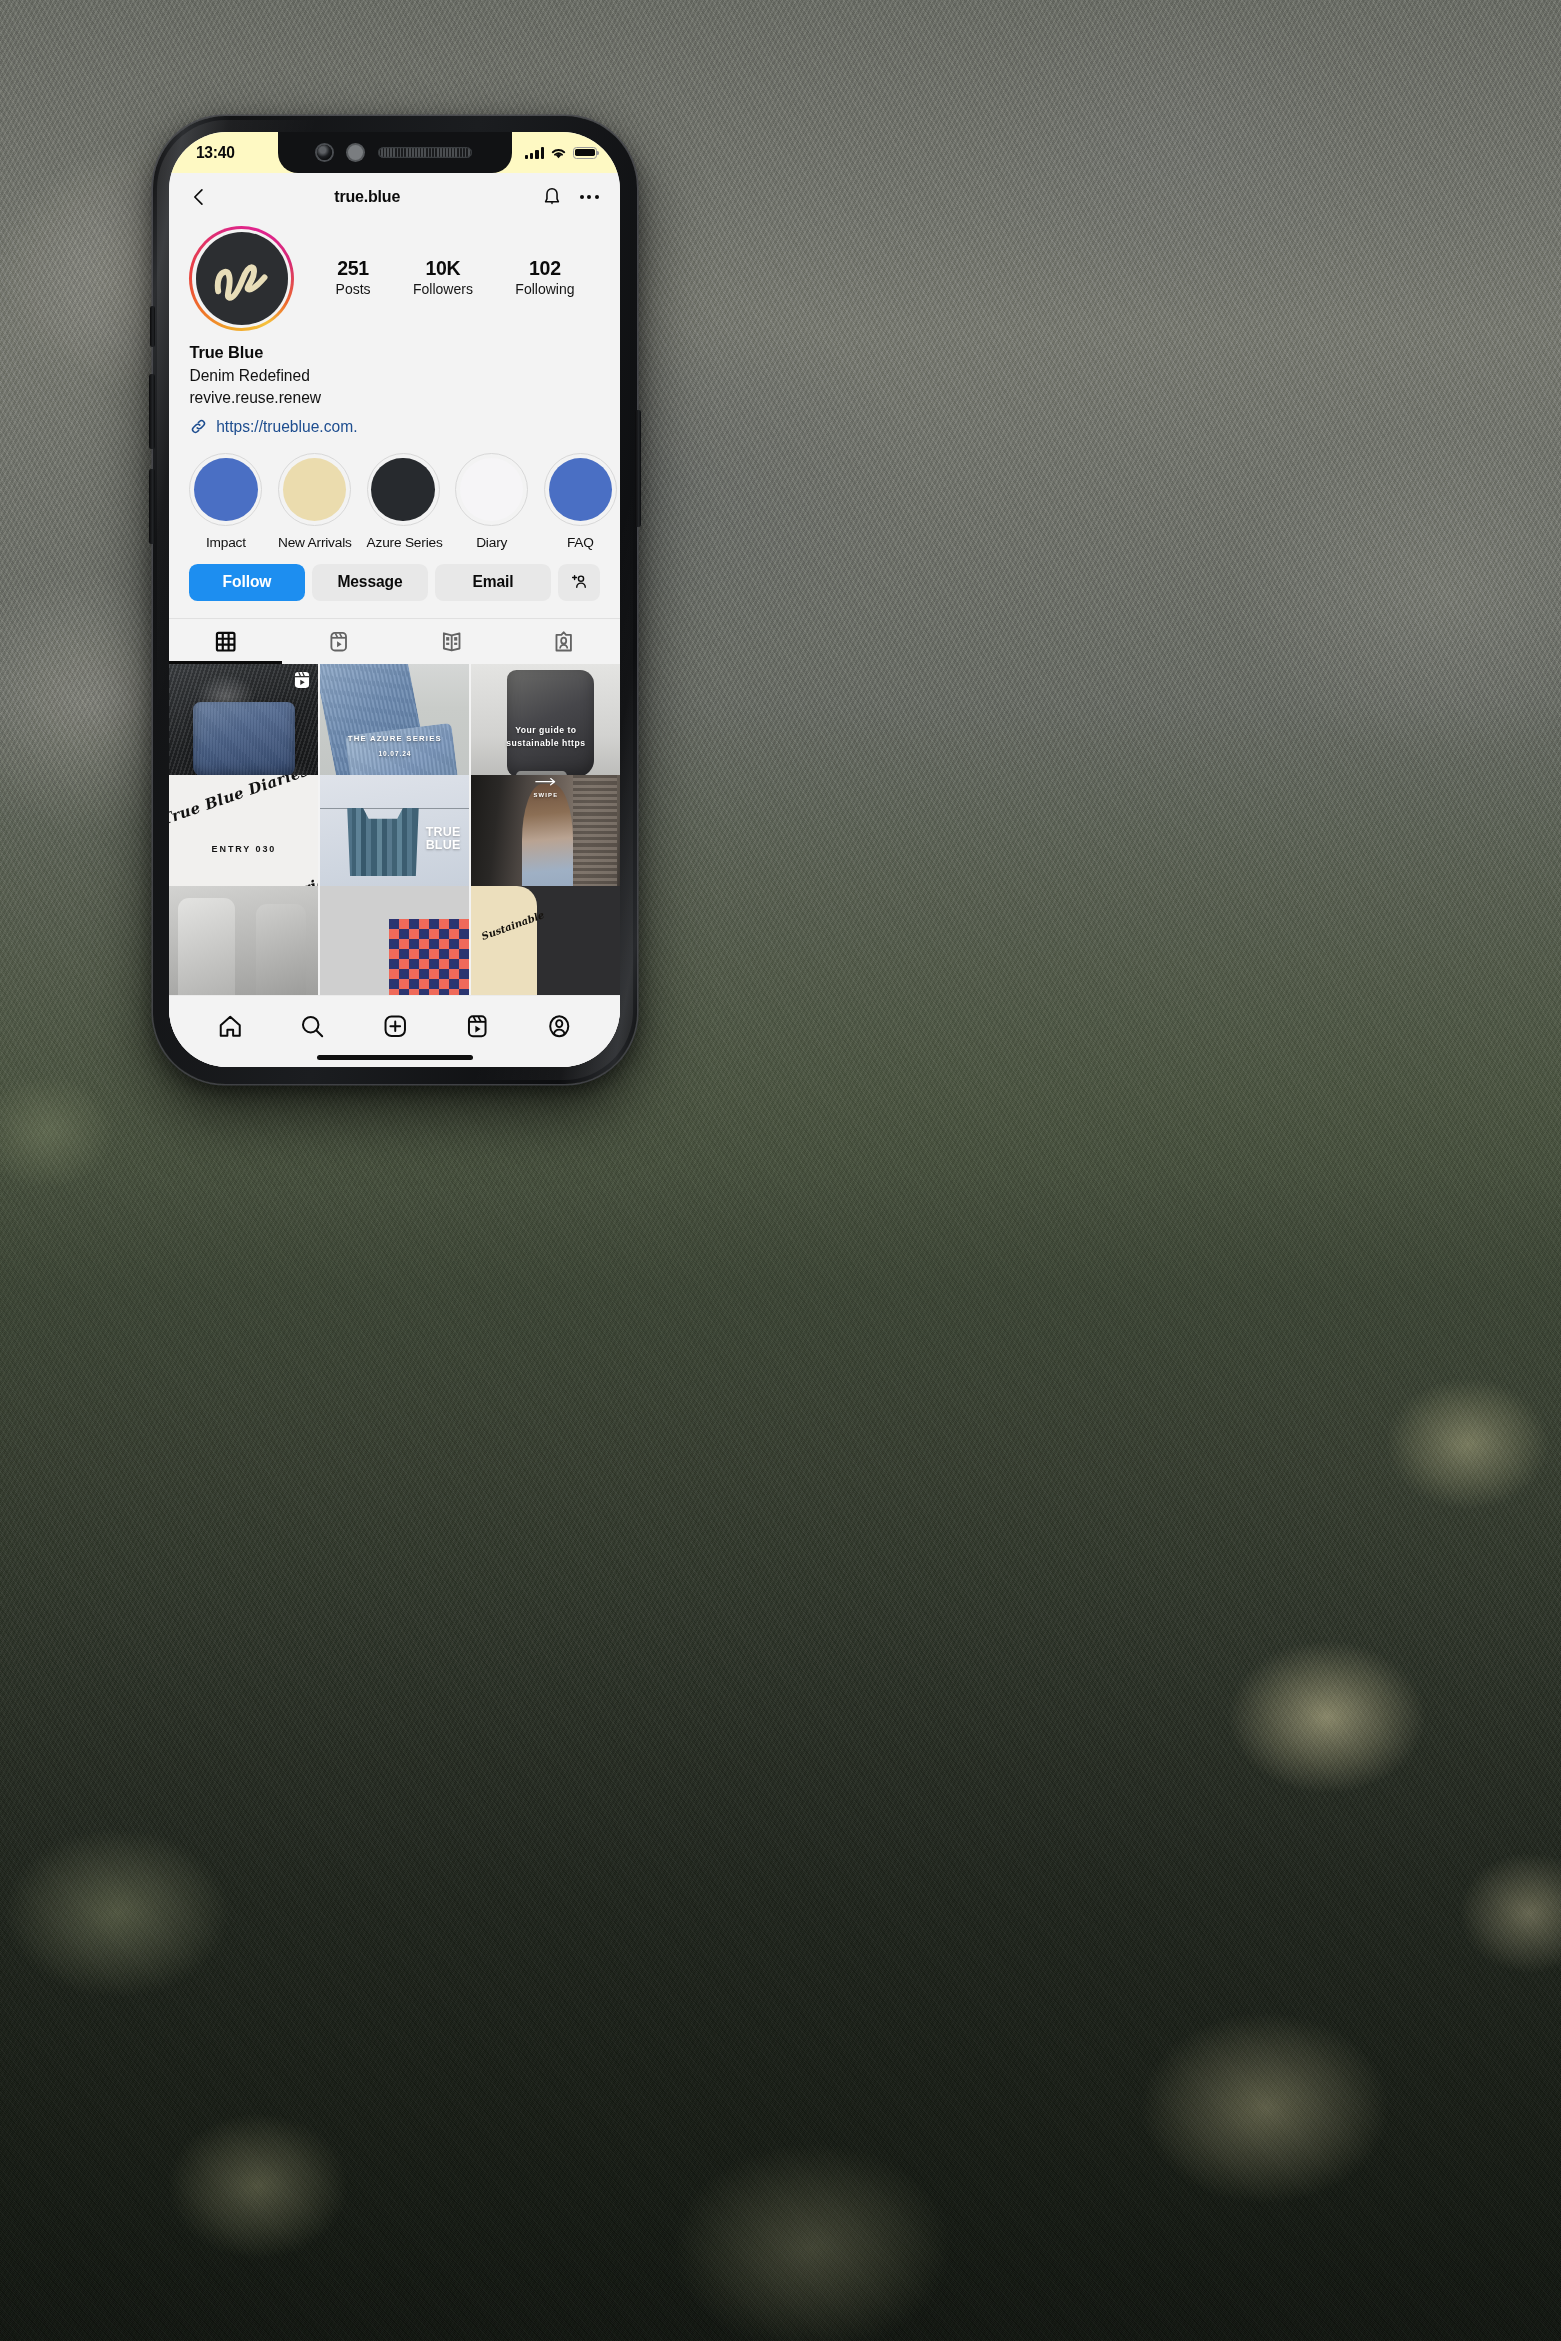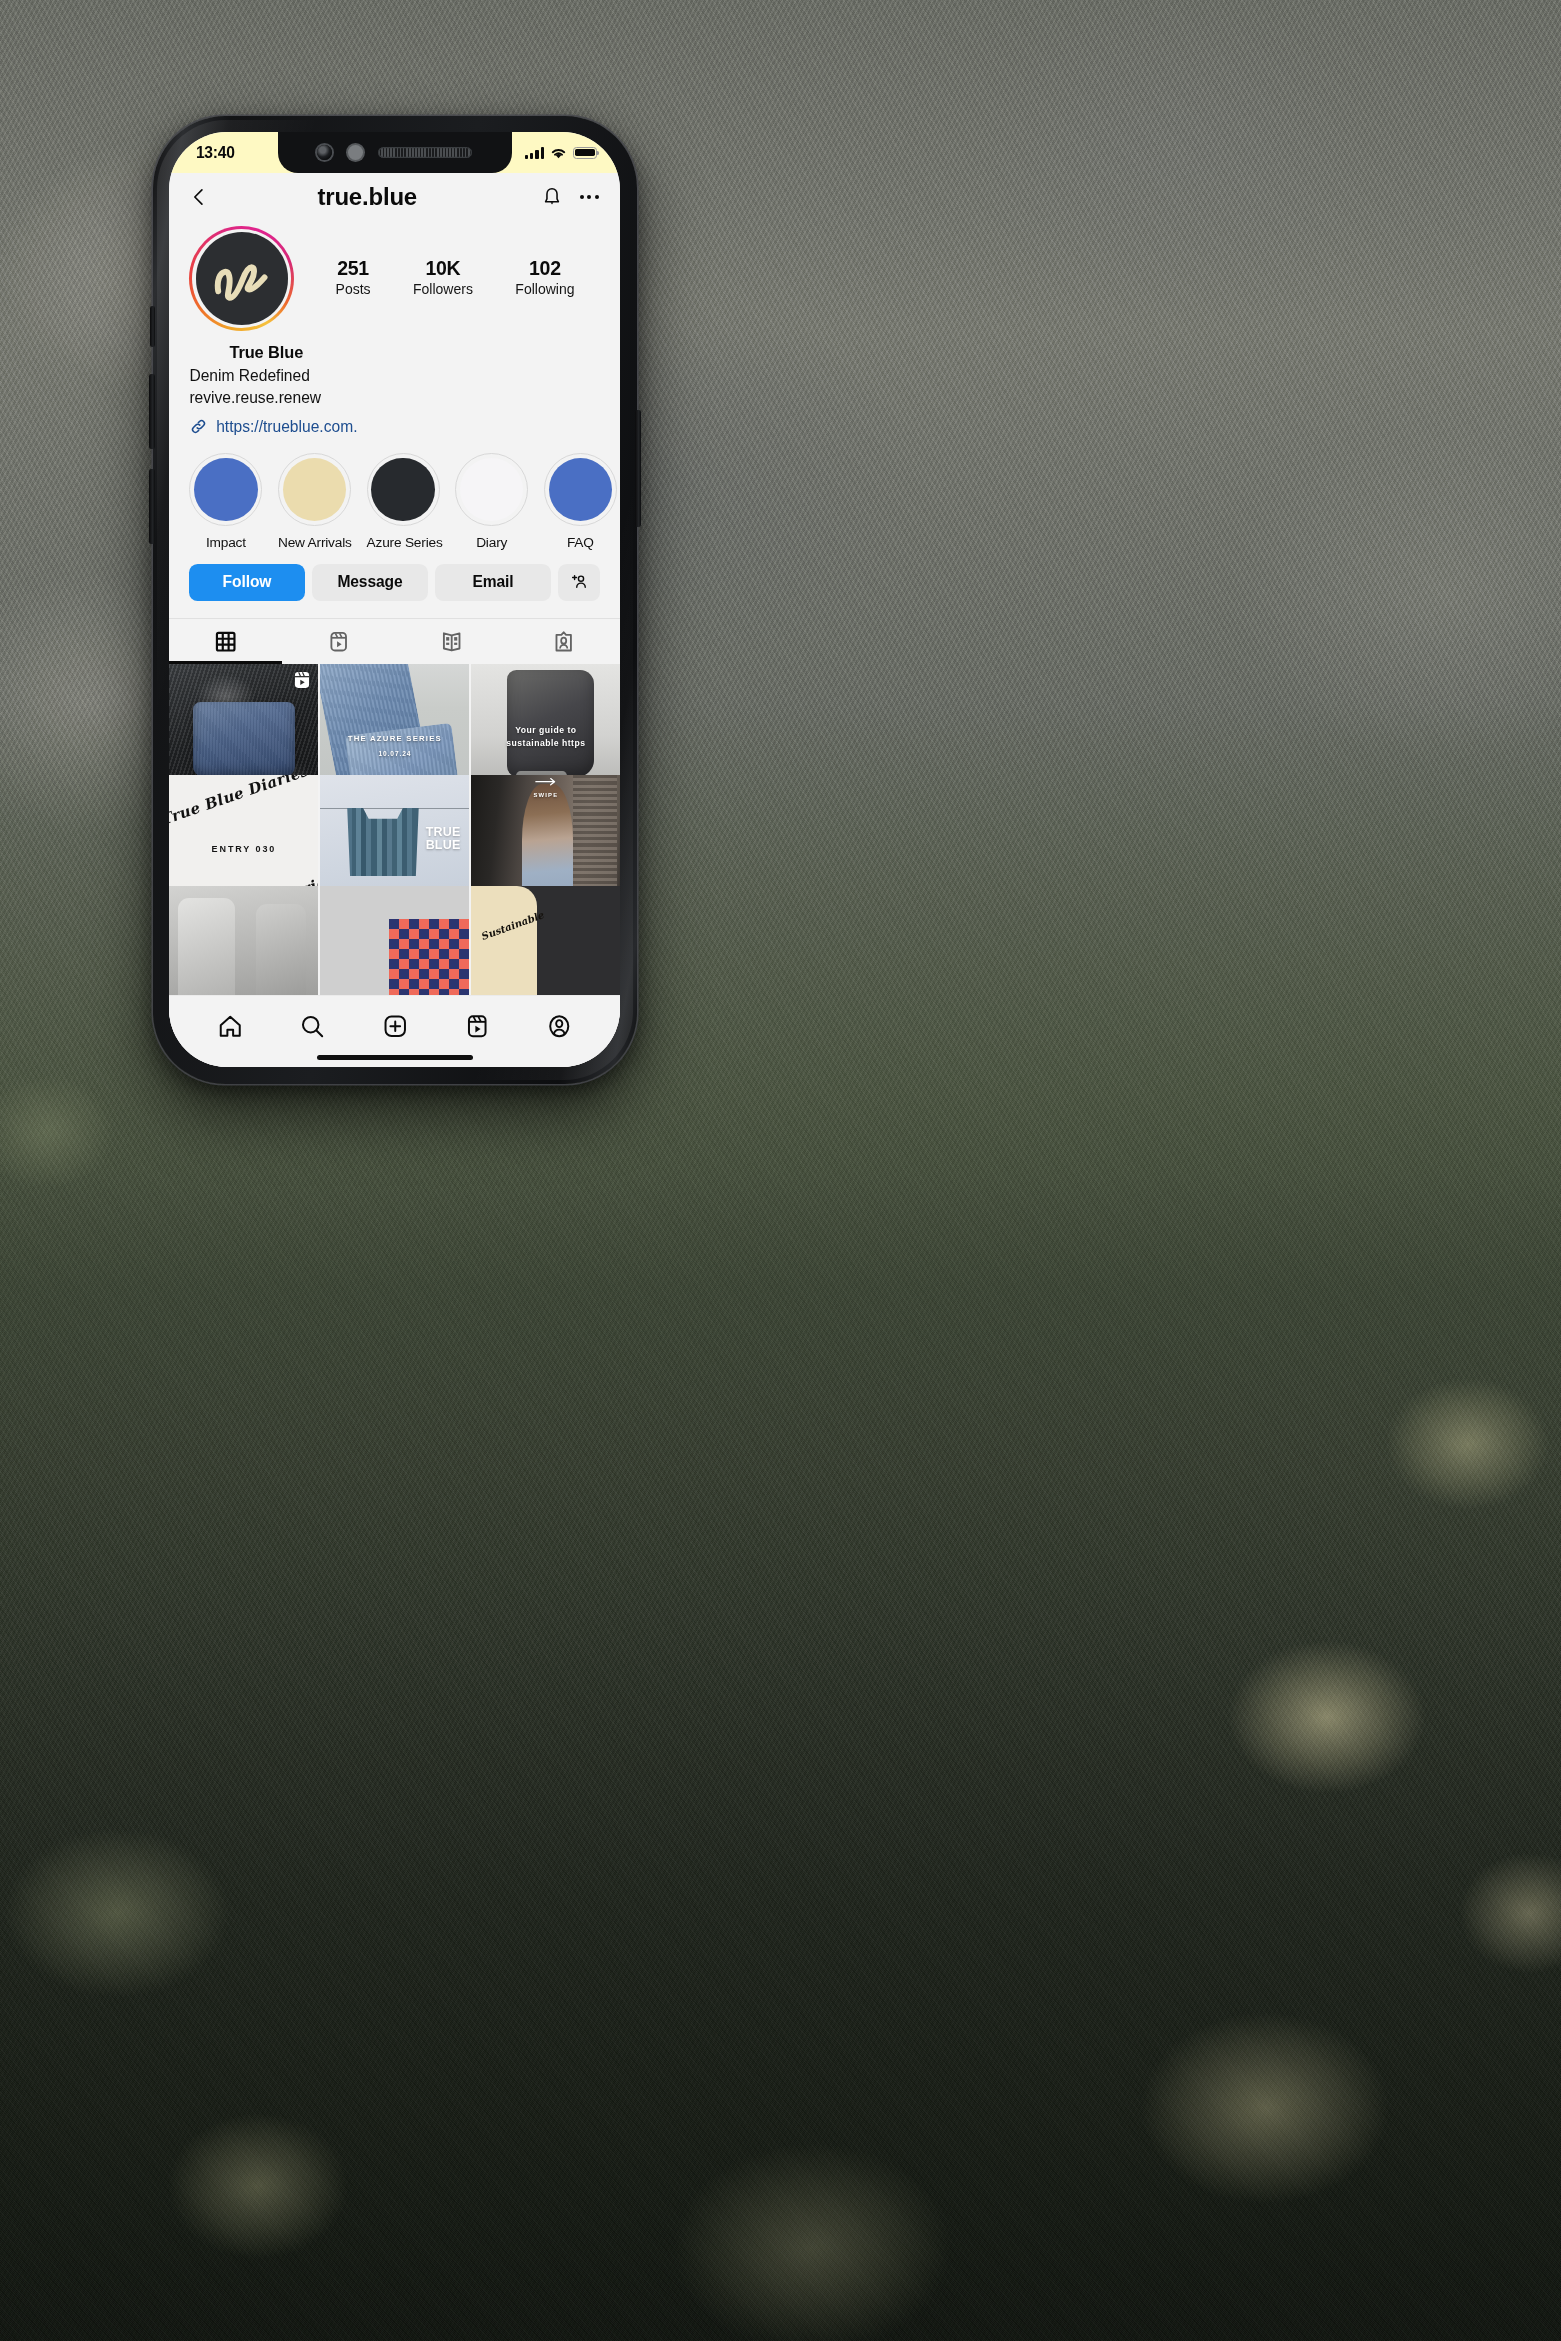--- a/index.html
+++ b/index.html
@@ -202,21 +202,21 @@
     height: 48px;
     display: flex;
     align-items: center;
     padding: 0 20px;
     flex-shrink: 0;
   }
   #back-chevron { width: 20px; height: 20px; }
   #profile-username {
     flex: 1;
     text-align: center;
-    font-size: 24px;
+    font-size: 16px;
     font-weight: 700;
     color: #0b0b0b;
     letter-spacing: -0.2px;
     margin-left: -4.7px;
   }
   .topbar-ico { width: 22px; height: 22px; margin-left: 11px; }
   #more-dots { display: flex; gap: 3.5px; margin-left: 17px; margin-right: 1.6px; }
   #more-dots i { width: 4px; height: 4px; border-radius: 50%; background: #0b0b0b; display: block; }
 
   
@@ -260,21 +260,21 @@
     display: flex;
     justify-content: space-around;
     padding: 0 4.7px 0 20px;
   }
   .stat { text-align: center; }
   .stat-num { font-size: 19.5px; font-weight: 700; color: #0b0b0b; line-height: 1.12; letter-spacing: -0.3px; }
   .stat-label { font-size: 14px; color: #141414; line-height: 1.35; }
 
   
   #bio { padding: 9.4px 20px 0 20px; flex-shrink: 0; }
-  #bio-name { font-size: 16.4px; font-weight: 700; color: #0b0b0b; line-height: 1.5; letter-spacing: -0.1px; margin-left: 40px; }
+  #bio-name { font-size: 16.4px; font-weight: 700; color: #0b0b0b; line-height: 1.5; letter-spacing: -0.1px; }
   .bio-line { font-size: 15.6px; color: #111; line-height: 1.42; }
   #bio-link-row { display: flex; align-items: center; gap: 7.8px; margin-top: 7.8px; }
   #bio-link { font-size: 15.6px; color: #1d4d8f; }
 
   
   #actions {
     display: flex;
     gap: 7.8px;
     padding: 14px 20px 0 20px;
     flex-shrink: 0;

